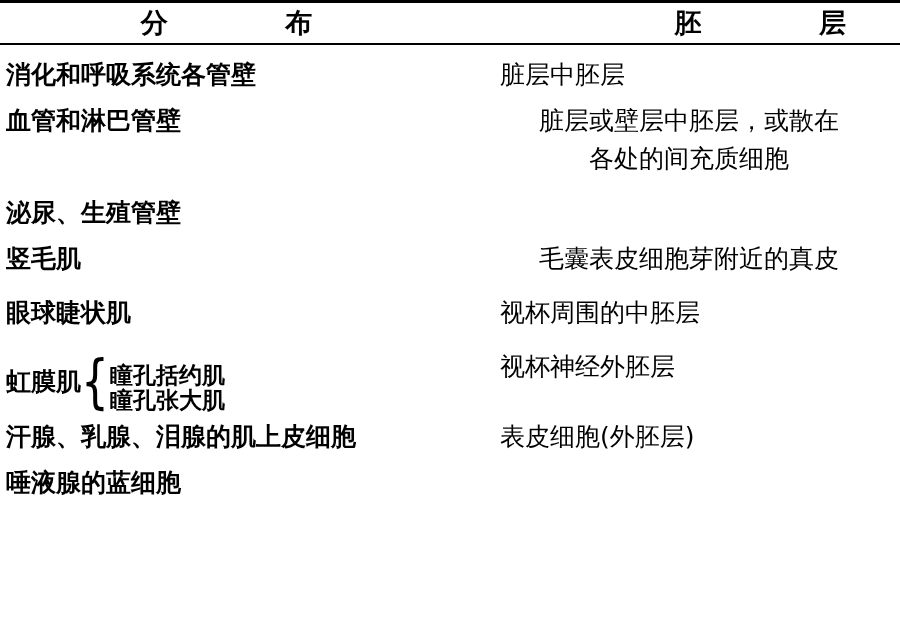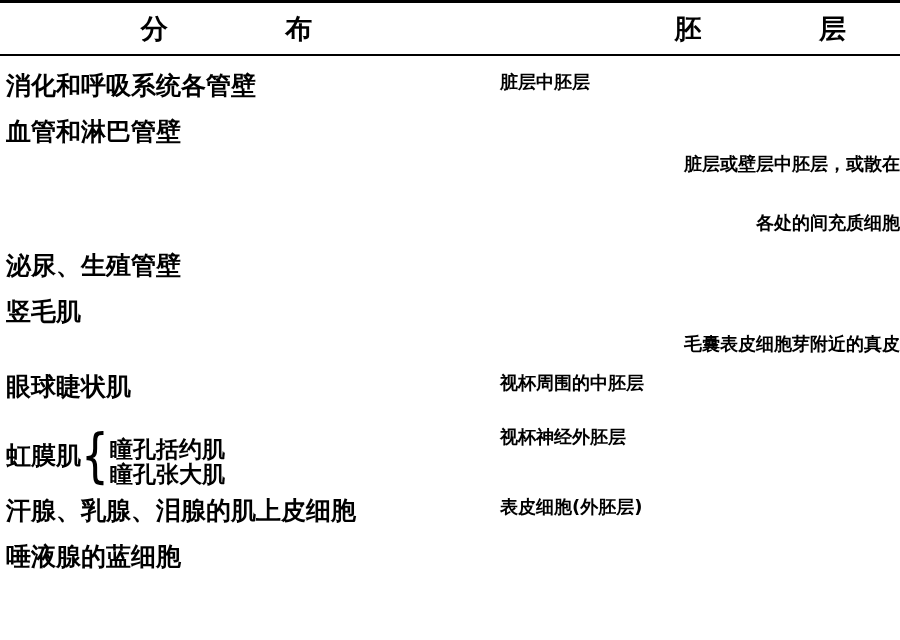--- a/index.html
+++ b/index.html
@@ -26,21 +26,21 @@
     margin: 0;
   }
   .rule-thin {
     height: 2px;
     background: #000000;
     margin: 0;
   }
   .head-row {
     display: flex;
     align-items: center;
-    height: 51px;
+    height: 40px;
     font-size: 27px;
     font-weight: bold;
     letter-spacing: 0;
   }
   .head-cell-left {
     width: 470px;
     display: flex;
     justify-content: center;
     padding-left: 10px;
     box-sizing: border-box;
@@ -71,32 +71,31 @@
     width: 470px;
     box-sizing: border-box;
     padding-left: 6px;
     font-size: 25px;
     font-weight: bold;
     line-height: 1.28;
   }
   .col-right {
     width: 430px;
     box-sizing: border-box;
-    font-size: 18px;
-    font-weight: bold;
+    font-size: 25px;
+    font-weight: normal;
     line-height: 1.28;
   }
   .r-center {
     text-align: left;
     padding-left: 30px;
   }
   .r-wrap {
-    text-align: right;
+    text-align: center;
     padding-left: 8px;
-    margin-top: 36px;
   }
   .gap-sm { height: 8px; }
   .gap-md { height: 16px; }
   .iris-row {
     display: flex;
     align-items: center;
   }
   .iris-label {
     font-size: 25px;
     font-weight: bold;

